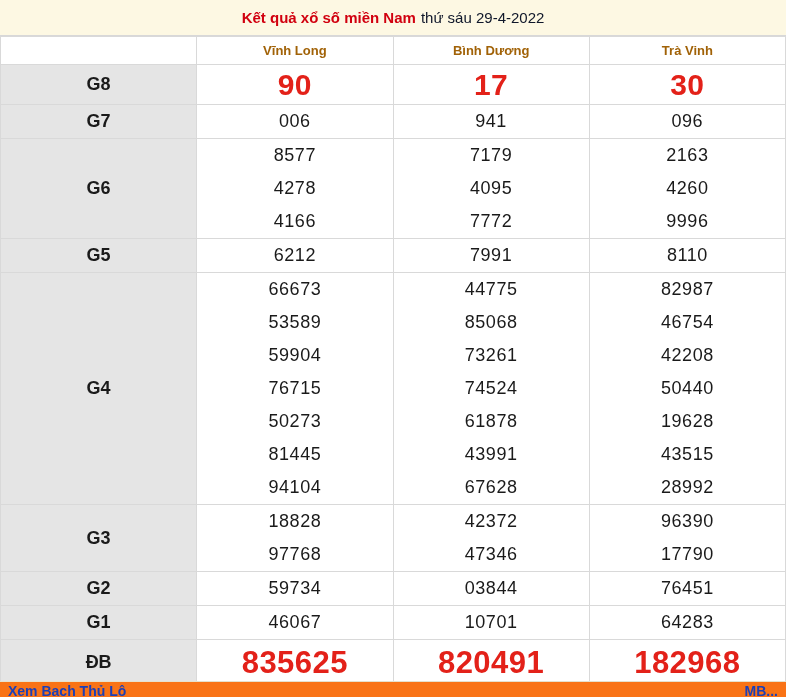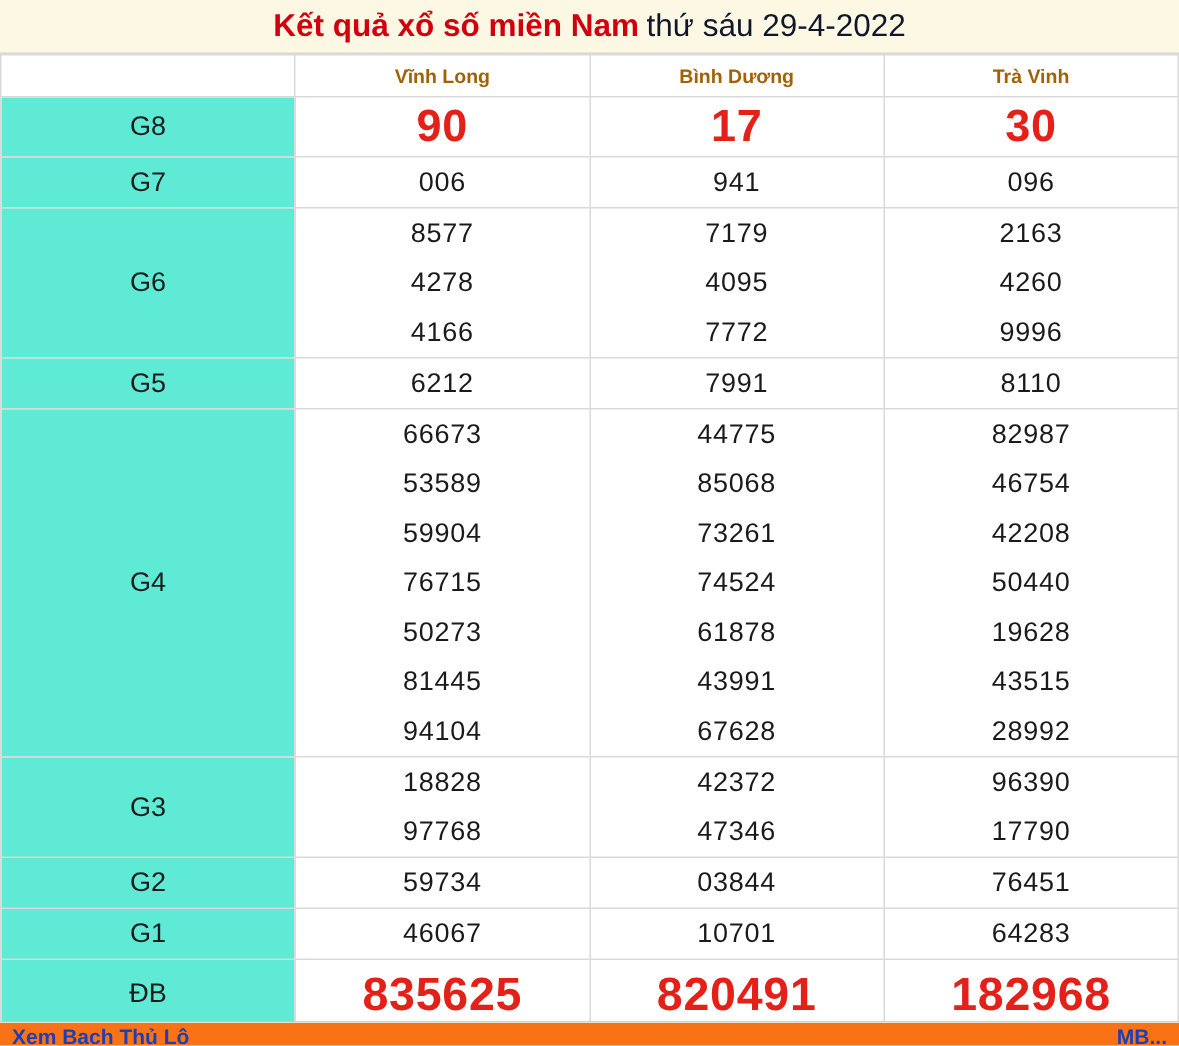--- a/index.html
+++ b/index.html
@@ -18,21 +18,21 @@
     height: 697px;
     position: relative;
     box-sizing: border-box;
   }
   .header {
     height: 36px;
     background: #fdf8e3;
     display: flex;
     align-items: center;
     justify-content: center;
-    font-size: 21px;
+    font-size: 15px;
     border-bottom: 1px solid #d8d8d8;
     box-sizing: border-box;
   }
   .header .title-strong {
     color: #d1000f;
     font-weight: bold;
     margin-right: 5px;
   }
   .header .title-date {
     color: #0f172a;
@@ -55,22 +55,22 @@
     height: 27px;
     font-size: 13px;
     font-weight: bold;
     color: #a16207;
     background: #ffffff;
   }
   td.prize-label {
     width: 80px;
     font-size: 13px;
     color: #333333;
-    background: #5eead4;
-    font-weight: normal;
+    background: #e5e5e5;
+    font-weight: bold;
   }
   td.num-cell {
     font-size: 19px;
     letter-spacing: 0.5px;
   }
   td.num-cell .line {
     line-height: 33px;
     height: 33px;
   }
   .g8 td.num-cell {

